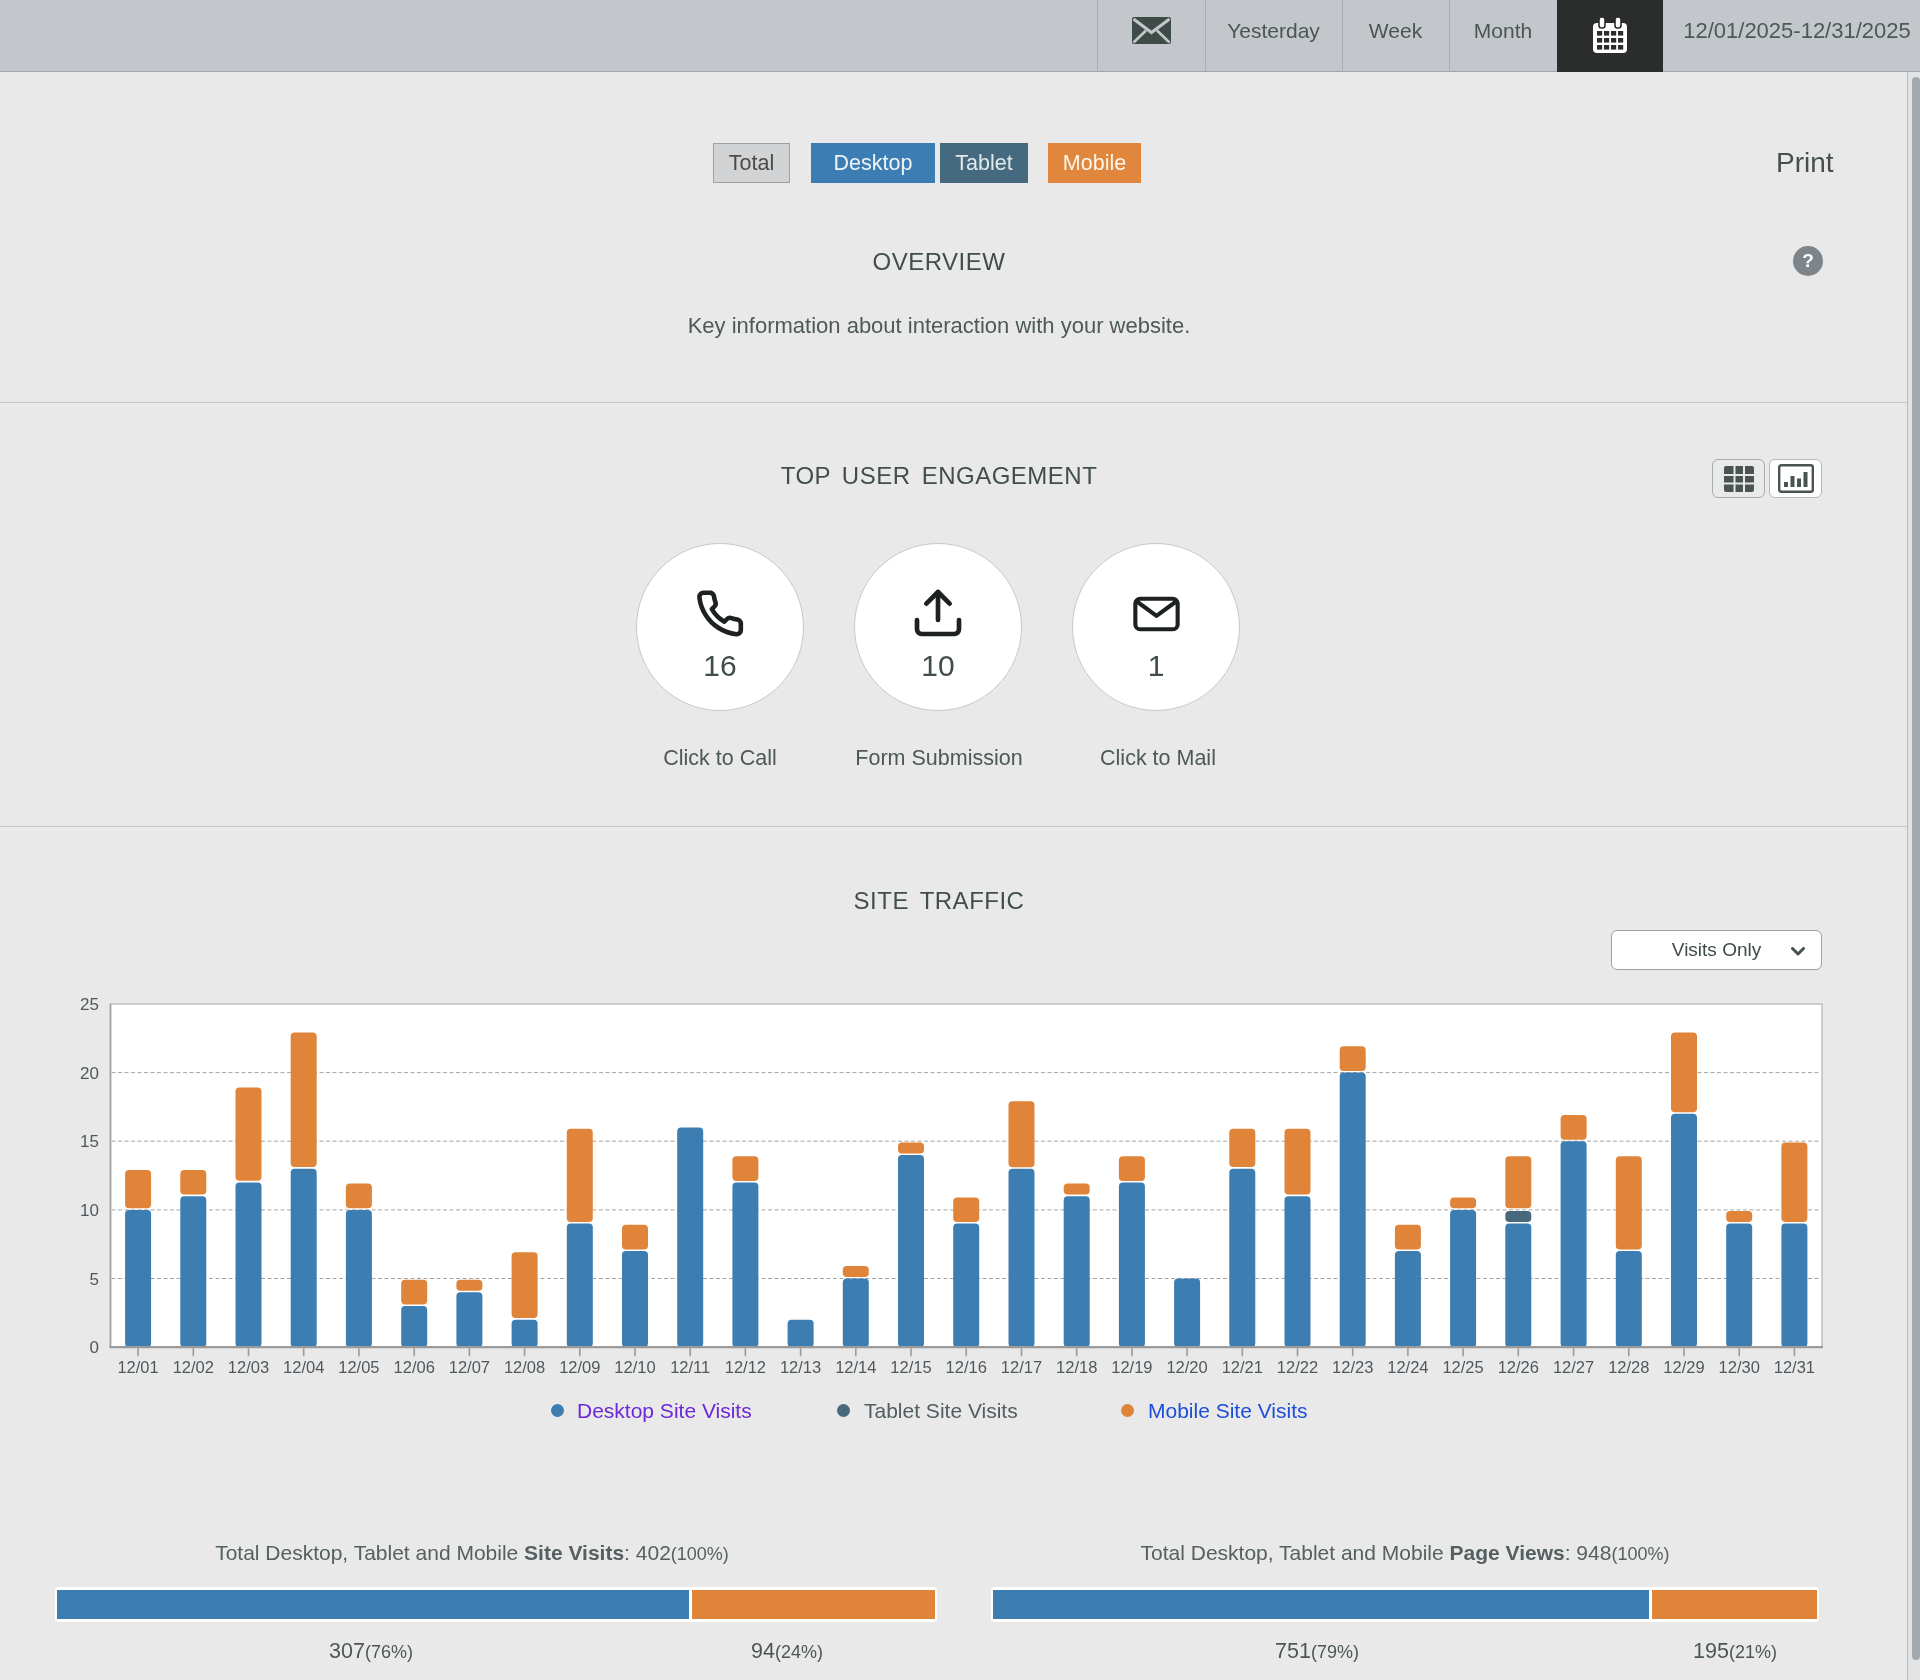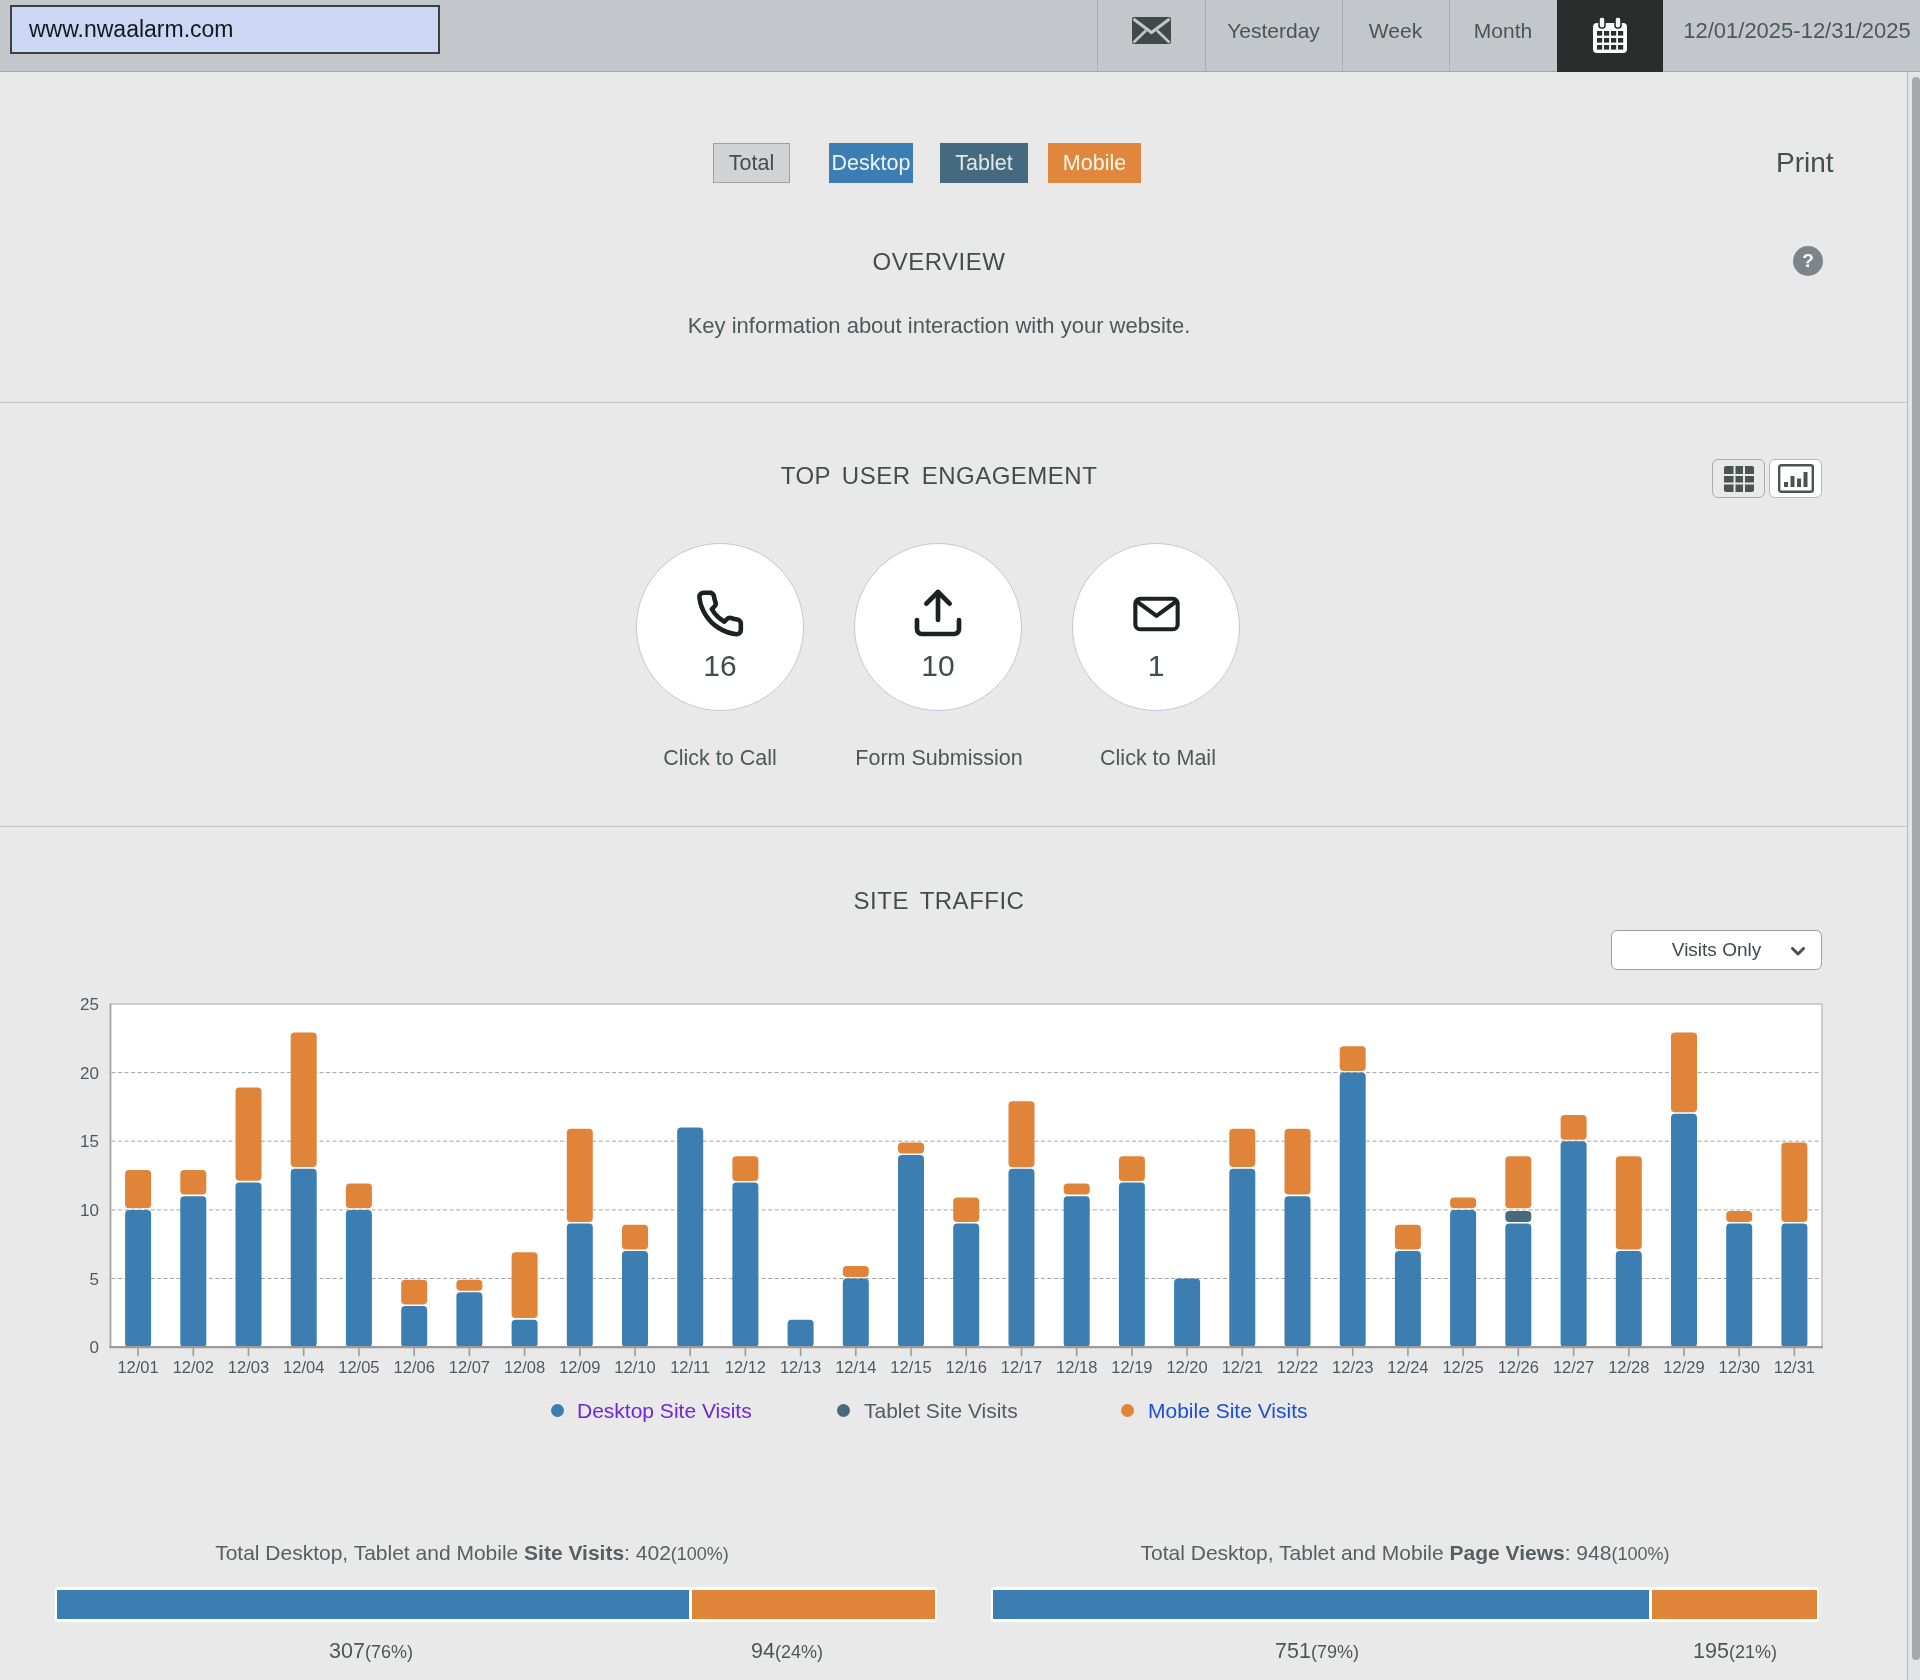--- a/index.html
+++ b/index.html
@@ -34,21 +34,20 @@
 .small { font-size:18px; }
 </style>
 </head>
 <body>
 
 <div id="nav">
 <div class="vsep" style="left:1097px"></div>
     <div class="vsep" style="left:1205px"></div>
     <div class="vsep" style="left:1342px"></div>
     <div class="vsep" style="left:1449px"></div>
-<div id="urlbox">www.nwaalarm.com</div>
 <svg class="abs" style="left:1132px;top:17px" width="39" height="27" viewBox="0 0 39 27">
  <rect x="0" y="0" width="39" height="27" rx="2" fill="#3f4b47"></rect>
  <path d="M1.5 2 L19.5 15.5 L37.5 2" fill="none" stroke="#c3c7cc" stroke-width="3"></path>
  <path d="M1.5 25.5 L14 13.5 M37.5 25.5 L25 13.5" fill="none" stroke="#c3c7cc" stroke-width="2.6"></path>
 </svg>
 <div class="navlbl" style="left:1205px;width:137px">Yesterday</div>
 <div class="navlbl" style="left:1342px;width:107px">Week</div>
 <div class="navlbl" style="left:1449px;width:108px">Month</div>
 <div id="calblk">
  <svg width="36" height="38" viewBox="0 0 36 38">
@@ -71,21 +70,21 @@
   </g>
  </svg>
 </div>
 <div id="datetxt">12/01/2025-12/31/2025</div>
 </div>
 
 <div id="sbtrack"></div>
 <div id="sbthumb"></div>
 
 <div class="devbtn" style="left:713px;width:77px;background:#d2d3d4;border:1px solid #a0a0a0;color:#4b4b4b">Total</div>
-<div class="devbtn" style="left:829px;width:84px;background:#3c7eb4;color:#eef3f6">Desktop</div>
+<div class="devbtn" style="left:811px;width:124px;background:#3c7eb4;color:#eef3f6">Desktop</div>
 <div class="devbtn" style="left:940px;width:88px;background:#45697e;color:#e2e8e8">Tablet</div>
 <div class="devbtn" style="left:1048px;width:93px;background:#e1873d;color:#fdf6ea">Mobile</div>
 <div class="abs" style="left:1776px;top:147px;font-size:28px;color:#454f4b">Print</div>
 
 <div class="h1" style="top:248px">OVERVIEW</div>
 <div class="abs" style="left:1793px;top:246px;width:30px;height:30px;border-radius:50%;background:#7d858b;color:#ffffff;font-size:19px;font-weight:bold;display:flex;align-items:center;justify-content:center">?</div>
 <div class="abs" style="left:0;top:313px;width:1878px;text-align:center;font-size:22px;color:#4e5a58">Key information about interaction with your website.</div>
 
 <div class="divline" style="top:402px"></div>
 

